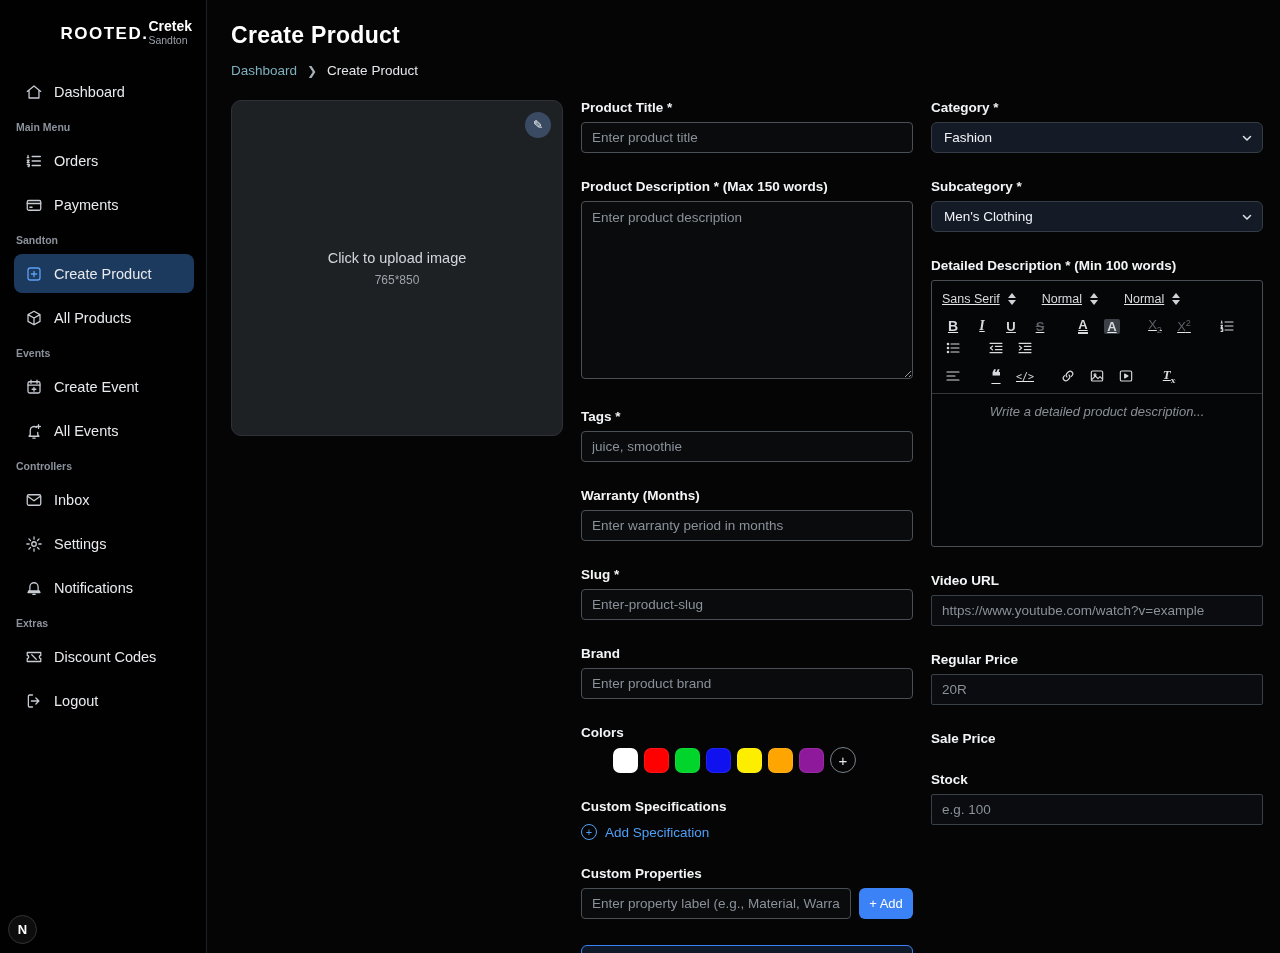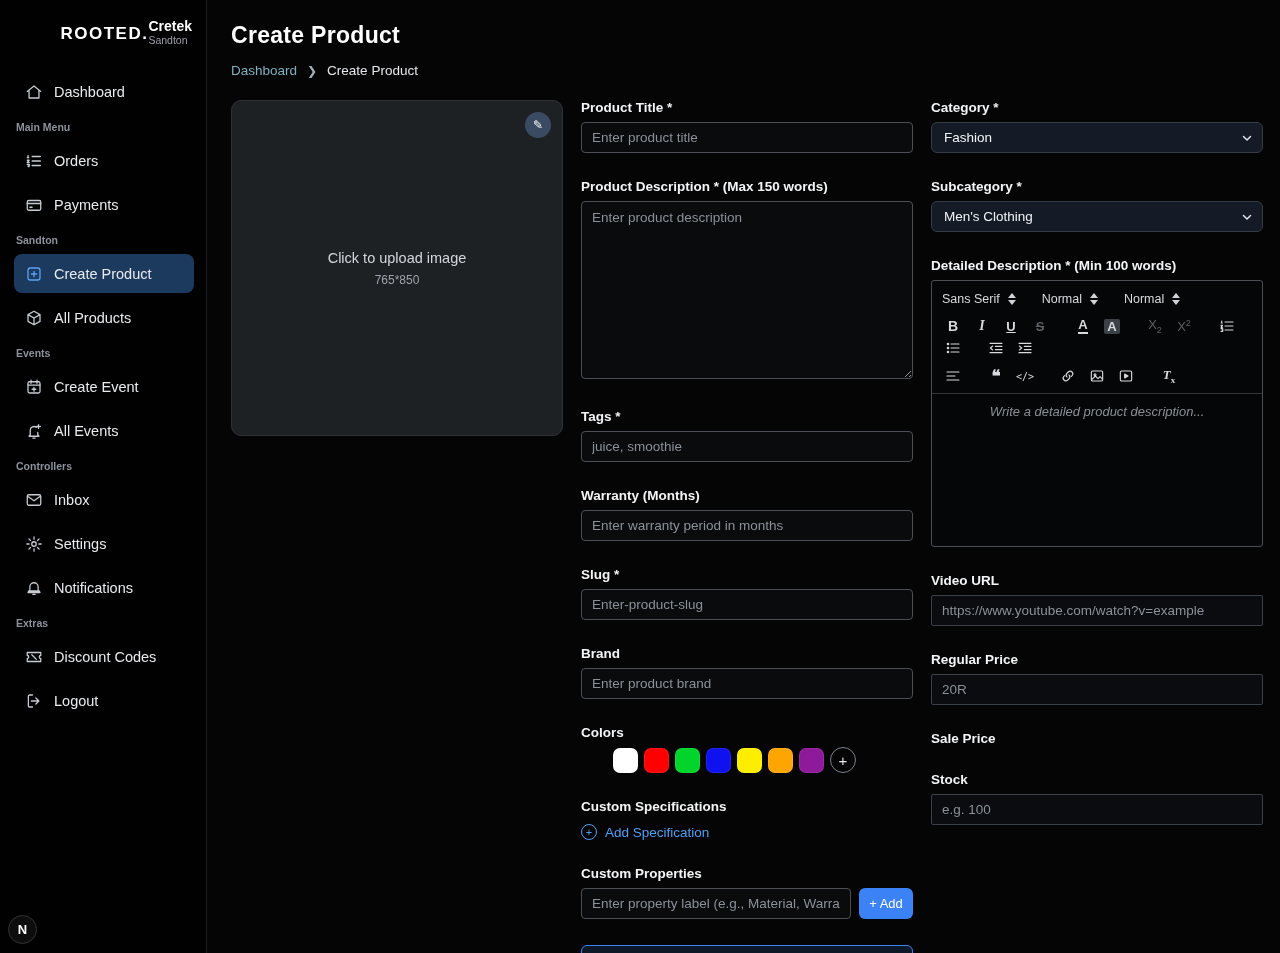--- a/index.html
+++ b/index.html
@@ -71,21 +71,21 @@
     display:flex; align-items:center; justify-content:center; font-size:11px; }
 
   .prop-row { display:flex; gap:8px; }
   .prop-row .inp { flex:1; }
   .btn-add { width:54px; height:31px; background:#3b82f6; color:#fff; border:none; border-radius:6px;
     font-size:13px; cursor:pointer; font-family:"Liberation Sans",sans-serif; }
 
   
   .editor { border:1px solid #4a4f55; border-radius:3px; background:#050607; }
   .ql-toolbar { padding:8px 10px 6px 10px; border-bottom:1px solid #33373c; }
-  .ql-row { display:flex; align-items:flex-start; flex-wrap:wrap; }
+  .ql-row { display:flex; align-items:flex-start; flex-wrap:wrap;text-decoration:underline; }
   .picker { display:inline-flex; align-items:center; gap:8px; color:#d7dade; font-size:12.5px;
     margin-right:26px; cursor:pointer; padding:3px 0; }
   .arrows { display:inline-flex; flex-direction:column; gap:2px; }
   .arrows i { width:0; height:0; border-left:4px solid transparent; border-right:4px solid transparent; display:block; }
   .arrows i.up { border-bottom:5px solid #cfd3d8; }
   .arrows i.dn { border-top:5px solid #cfd3d8; }
   .tbtn { min-width:22px; height:22px; display:inline-flex; align-items:center; justify-content:center;
     color:#d7dade; font-size:13px; cursor:pointer; margin-right:7px; }
   .tbtn.dim { color:#5b6167; }
   .tbtn b { font-size:14px; }

